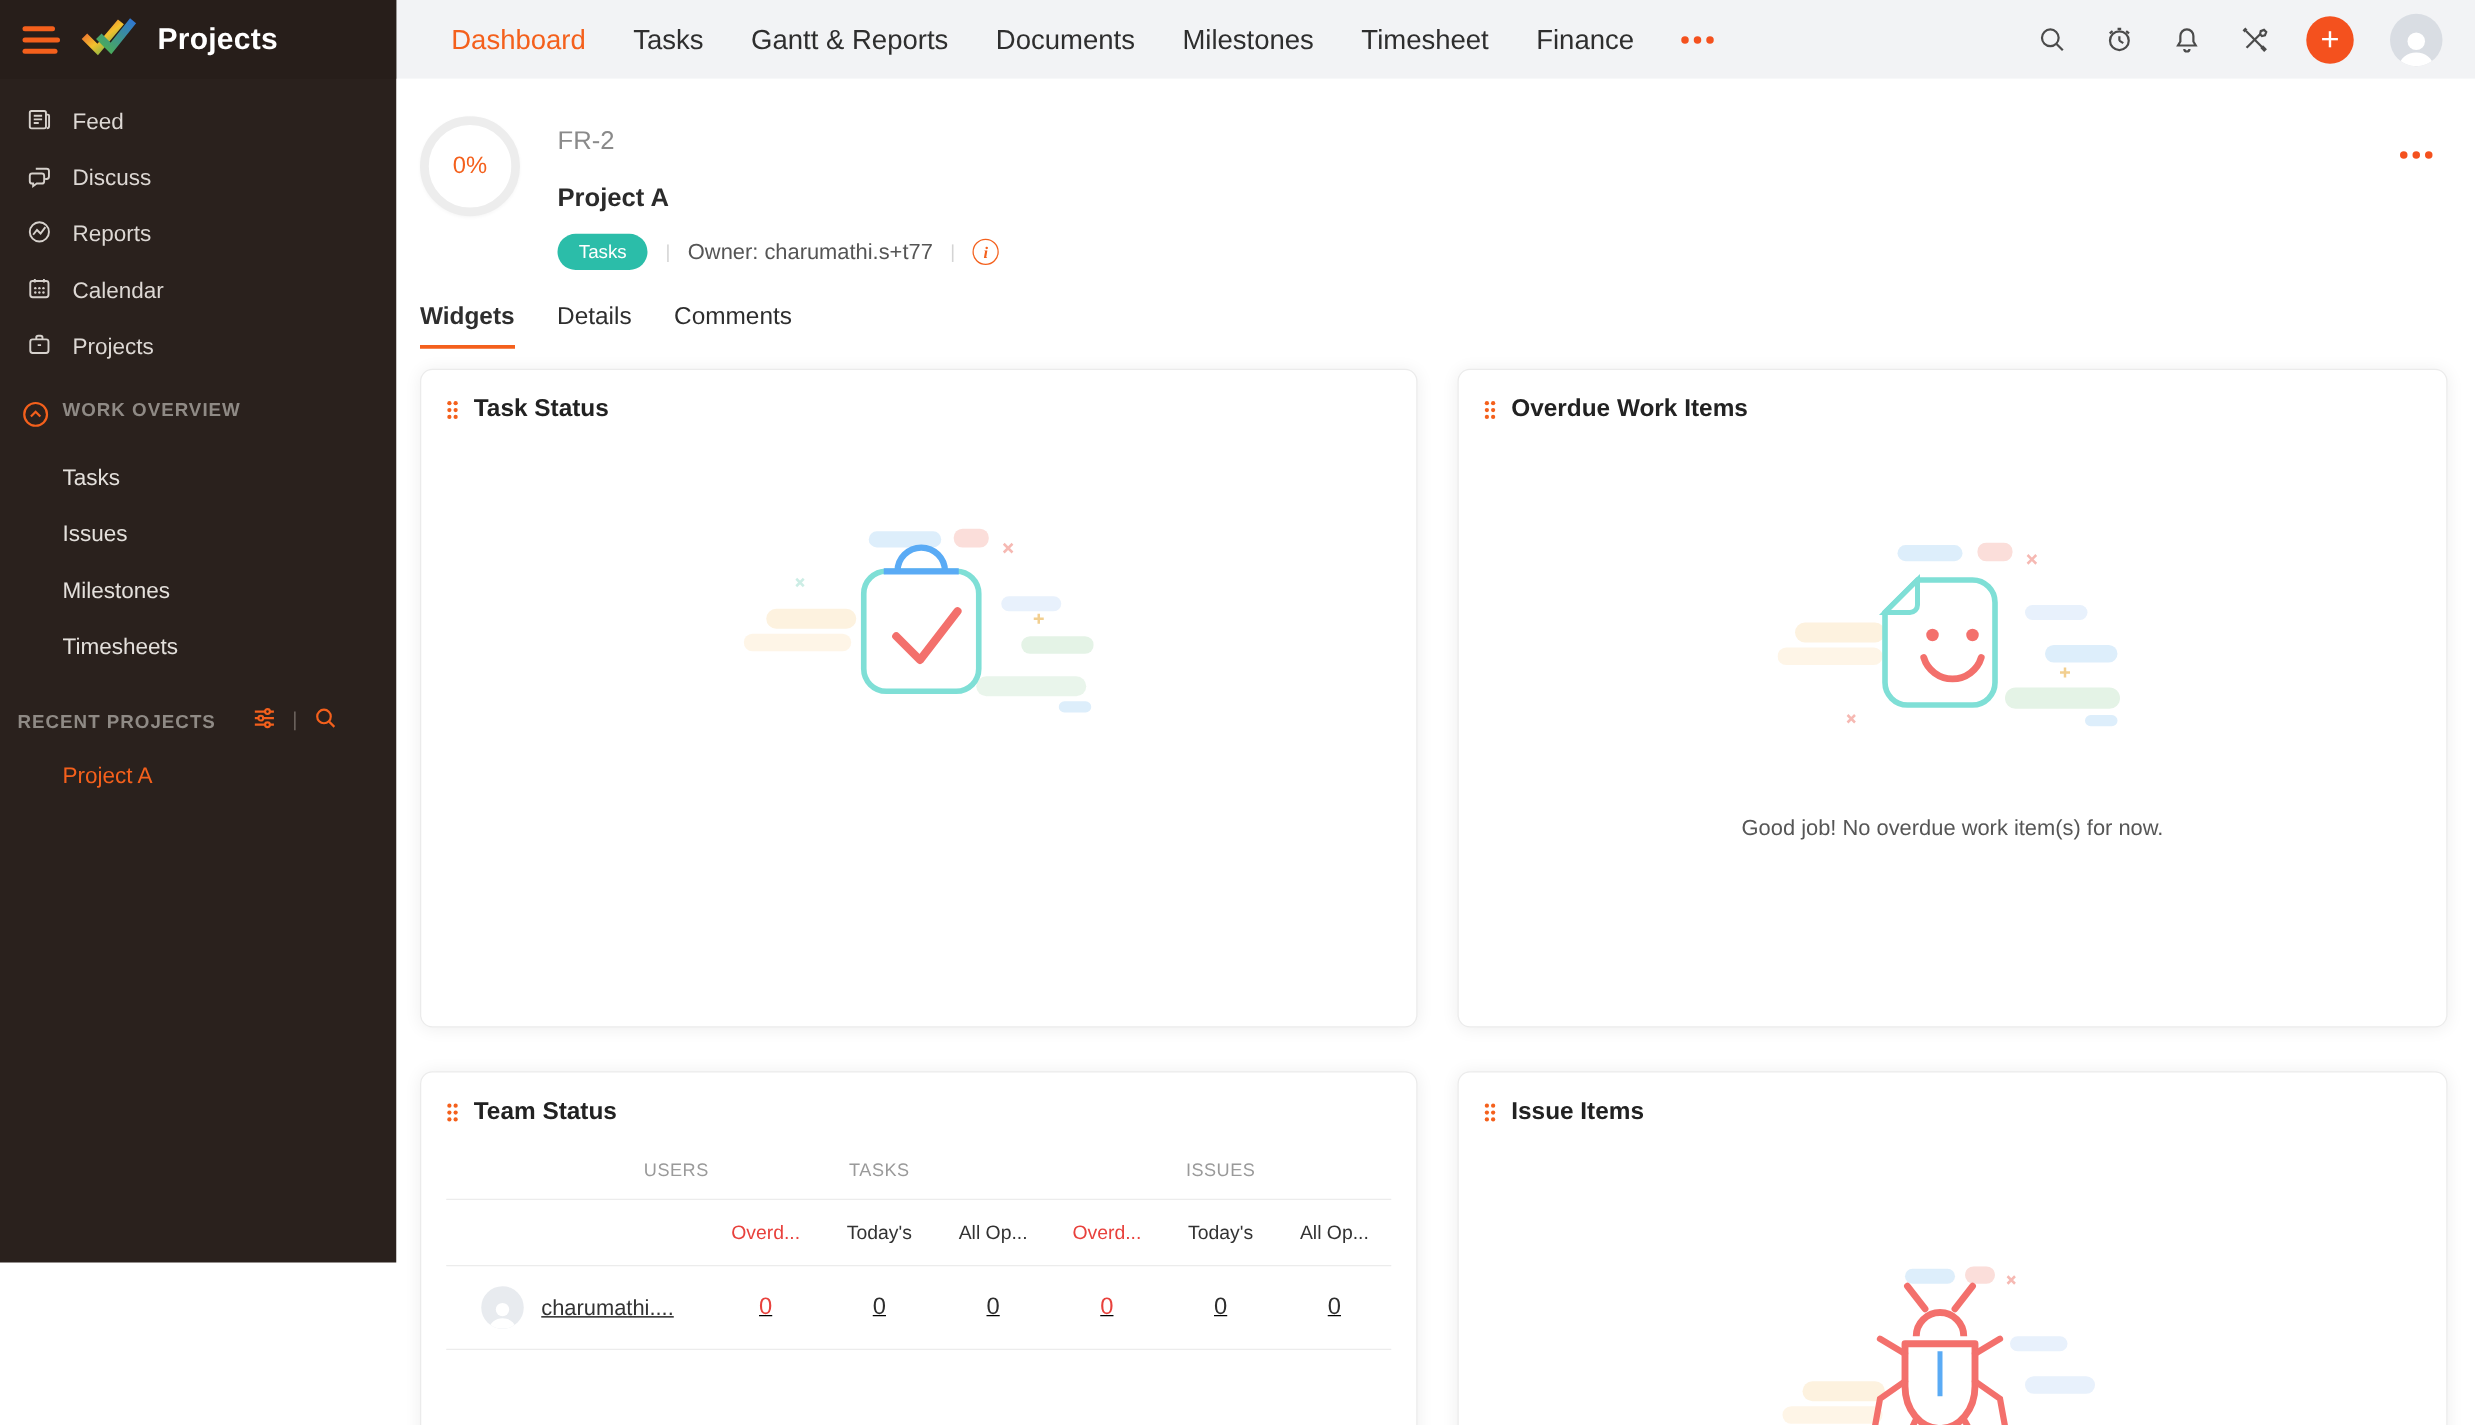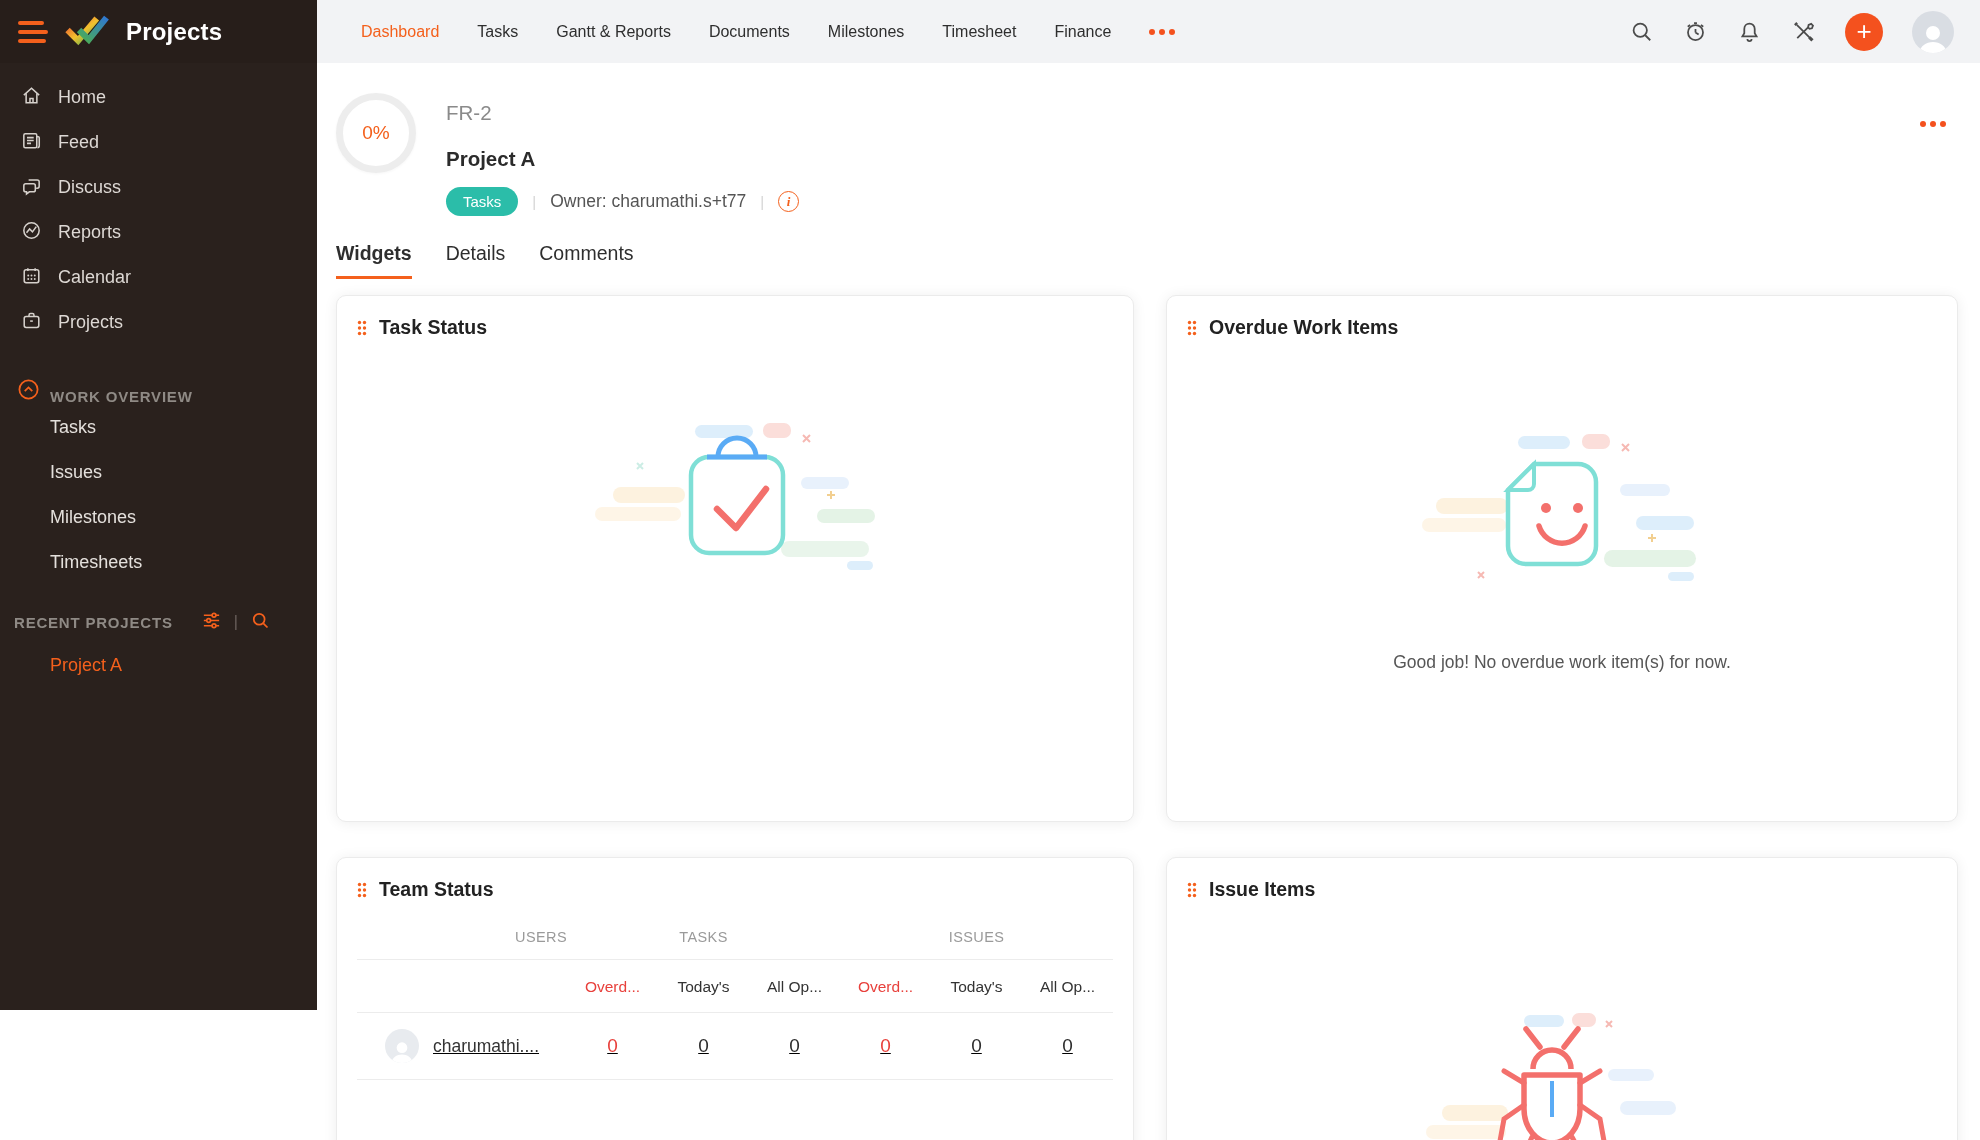--- a/index.html
+++ b/index.html
@@ -14,36 +14,36 @@
   .hamburger { width:30px; display:flex; flex-direction:column; gap:5px; cursor:pointer; }
   .hamburger i { display:block; height:4px; border-radius:2px; background:#f4601c; }
   .hamburger i:nth-child(1){ width:26px; }
   .hamburger i:nth-child(2){ width:30px; }
   .hamburger i:nth-child(3){ width:28px; }
   .logo-title { color:#fff; font-size:24px; font-weight:bold; letter-spacing:.2px; }
   .side-list { padding-top:12px; }
   .side-item { height:45px; display:flex; align-items:center; gap:15px; padding-left:20px;
     font-size:18px; color:#ddd8d4; cursor:pointer; }
   .side-item svg { flex:0 0 auto; }
-  .section-head { display:flex; align-items:flex-end; gap:10px; padding-left:17px;
+  .section-head { display:flex; align-items:flex-start; gap:10px; padding-left:17px;
     margin-top:20px; height:40px; }
   .section-label { color:#8f8a85; font-size:15px; font-weight:bold; letter-spacing:.8px; }
   .sub-item { height:45px; display:flex; align-items:center; padding-left:50px;
     font-size:18px; color:#e4e0dc; cursor:pointer; }
   .recent-head { display:flex; align-items:center; padding-left:14px; margin-top:16px; height:42px; }
   .recent-tools { display:flex; align-items:center; gap:12px; margin-left:28px; }
   .recent-sep { color:#6b625d; font-size:16px; }
   .recent-proj { height:45px; display:flex; align-items:center; padding-left:50px;
     font-size:18px; color:#f4601c; cursor:pointer; }
 
   
   .topbar { position:absolute; left:317px; top:0; right:0; height:63px;
     background:#f2f3f5; display:flex; align-items:center; }
   .topnav { display:flex; align-items:center; gap:38px; padding-left:44px; }
-  .topnav .nav-item { font-size:16px; color:#2e2e2e; cursor:pointer; white-space:nowrap; }
+  .topnav .nav-item { font-size:22px; color:#2e2e2e; cursor:pointer; white-space:nowrap; }
   .topnav .nav-item.active { color:#f4601c; }
   .nav-more { display:flex; gap:4px; cursor:pointer; }
   .nav-more b, .hdr-more b { width:6px; height:6px; border-radius:50%; background:#f4511e; display:block; }
   .top-icons { margin-left:auto; display:flex; align-items:center; gap:29px; padding-right:26px; }
   .top-icons .ticon { cursor:pointer; display:flex; }
   .plus-btn { width:38px; height:38px; border-radius:50%; background:#f4511e; color:#fff;
     font-size:26px; line-height:36px; text-align:center; cursor:pointer; font-weight:400; }
   .avatar { width:42px; height:42px; border-radius:50%; background:#d9dde3; overflow:hidden;
     display:flex; align-items:flex-end; justify-content:center; cursor:pointer; }
 
@@ -137,29 +137,20 @@
           </linearGradient>
         </defs>
         <path d="M4 19 L16 31 L37 6" stroke="url(#lg1)" stroke-width="7" fill="none"></path>
         <path d="M17 19 L28 30 L48 5" stroke="url(#lg2)" stroke-width="7" fill="none"></path>
       </svg>
     </span>
     <span class="logo-title">Projects</span>
   </div>
 
   <div class="side-list">
-    <div class="side-item">
-      <span>
-        <svg width="23" height="23" viewBox="0 0 24 24" fill="none" stroke="#d6d1cc" stroke-width="1.6">
-          <path d="M4 11.6 12 4.4 20 11.6"></path>
-            <path d="M6.4 9.6V19.6H17.6V9.6"></path>
-            <path d="M10.4 19.6v-4.4h3.2v4.4"></path>
-        </svg></span>
-      <span>Home</span>
-    </div>
     <div class="side-item">
       <span>
         <svg width="23" height="23" viewBox="0 0 24 24" fill="none" stroke="#d6d1cc" stroke-width="1.6">
           <rect x="4" y="5" width="13.5" height="14.5" rx="1.5"></rect>
             <path d="M7.3 9h7M7.3 12h7M7.3 15h4.2"></path>
             <path d="M17.5 8h1.6a1 1 0 0 1 1 1v8.6a1.9 1.9 0 0 1-1.9 1.9"></path>
         </svg></span>
       <span>Feed</span>
     </div>
     <div class="side-item">

